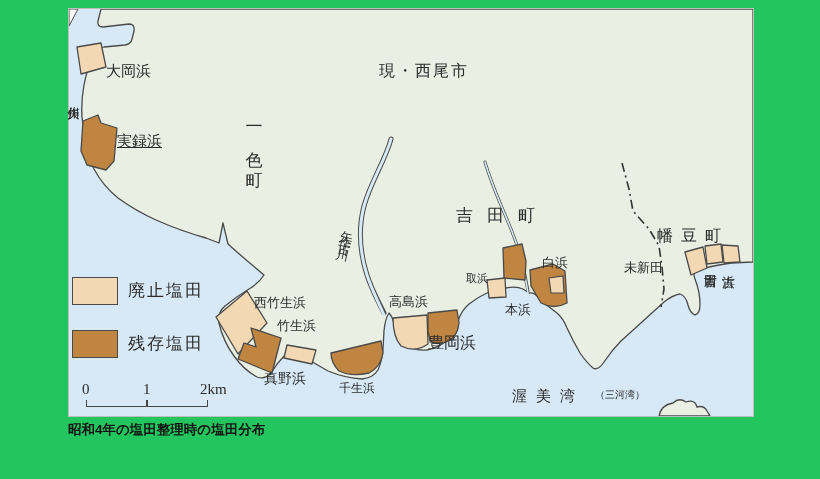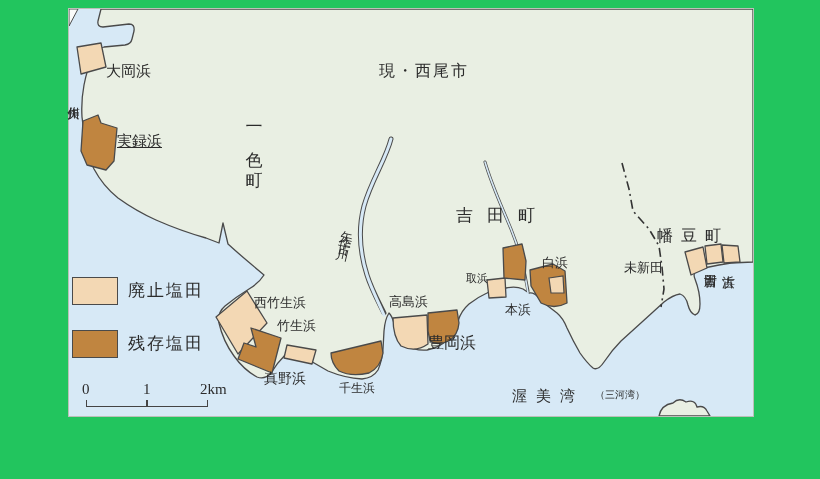--- a/index.html
+++ b/index.html
@@ -112,14 +112,15 @@
   <div class="lbl" style="left:128px;top:281px;font-size:17px;letter-spacing:2px;">廃止塩田</div>
   <div class="legend-box" style="left:72px;top:330px;background:#c08540;"></div>
   <div class="lbl" style="left:128px;top:334px;font-size:17px;letter-spacing:2px;">残存塩田</div>
 
   <div class="lbl" style="left:82px;top:381px;font-size:15px;">0</div>
   <div class="lbl" style="left:143px;top:381px;font-size:15px;">1</div>
   <div class="lbl" style="left:200px;top:381px;font-size:15px;">2km</div>
   <div class="scale-line"></div>
   <div class="scale-tick"></div>
 
+  <div class="caption">昭和4年の塩田整理時の塩田分布</div>
 
 </div>
 
 </body></html>

